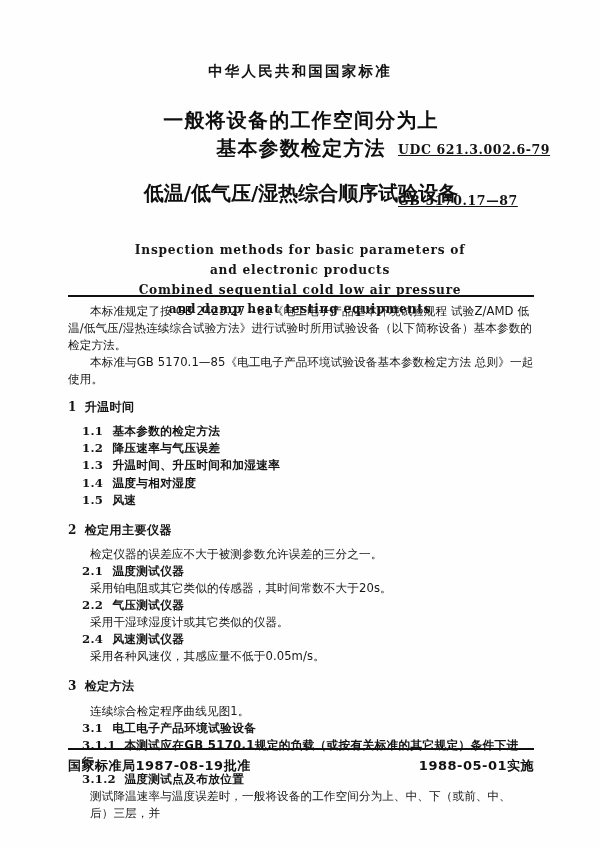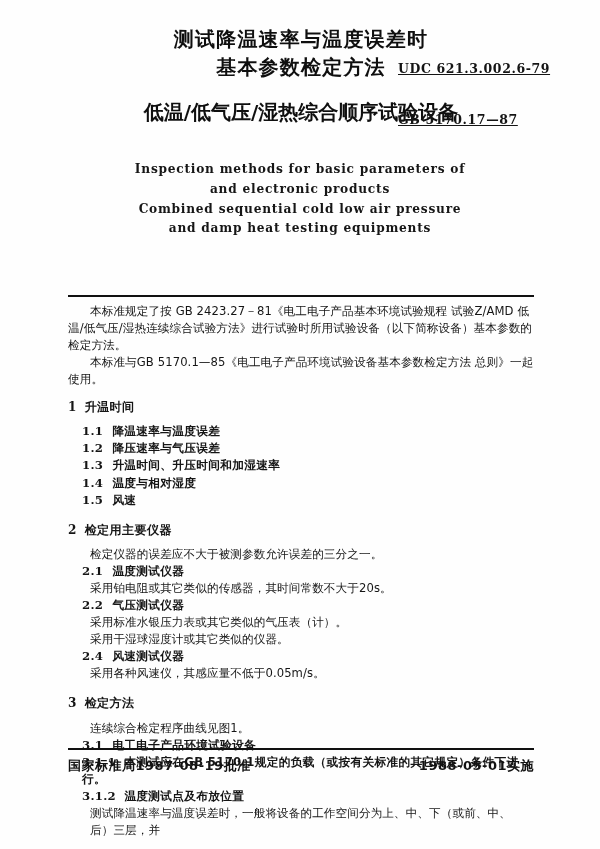--- a/index.html
+++ b/index.html
@@ -169,25 +169,26 @@
     color: #121212;
   }
 </style>
 </head>
 <body>
 
 <div class="page">
 
   <div class="header-zone">
 
+    <div class="national-line">中华人民共和国国家标准</div>
 
     <div class="title-wrap">
 
       <div class="main-title">
-        <span class="tline t1">测试降温速率与温度误差时</span>
+        <span class="tline t1">一般将设备的工作空间分为上</span>
         <span class="tline t2">基本参数检定方法</span>
         <span class="tline t3">低温/低气压/湿热综合顺序试验设备</span>
       </div>
 
       <div class="code-col">
         <div class="code-line udc">UDC 621.3.002.6-79</div>
         <div class="code-line gb">GB 5170.17—87</div>
       </div>
 
     </div>
@@ -210,21 +211,21 @@
 
     <div class="gap-m"></div>
 
     <p class="sec-head">
       <span class="num inline-num">1</span>
       <span>升温时间</span>
     </p>
     <div class="gap-s"></div>
     <p class="sub-head">
       <span class="num inline-num">1.1</span>
-      <span>降温速率与温度误差</span>
+      <span>基本参数的检定方法</span>
     </p>
     <p class="sub-head">
       <span class="num inline-num">1.2</span>
       <span>降压速率与气压误差</span>
     </p>
     <p class="sub-head">
       <span class="num inline-num">1.3</span>
       <span>升温时间、升压时间和加湿速率</span>
     </p>
     <p class="sub-head">
@@ -246,21 +247,20 @@
     <p class="txt">检定仪器的误差应不大于被测参数允许误差的三分之一。</p>
     <p class="sub-head">
       <span class="num inline-num">2.1</span>
       <span>温度测试仪器</span>
     </p>
     <p class="txt">采用铂电阻或其它类似的传感器，其时间常数不大于20s。</p>
     <p class="sub-head">
       <span class="num inline-num">2.2</span>
       <span>气压测试仪器</span>
     </p>
-    <p class="txt">采用标准水银压力表或其它类似的气压表（计）。</p>
     <p class="txt">采用干湿球湿度计或其它类似的仪器。</p>
     <p class="sub-head">
       <span class="num inline-num">2.4</span>
       <span>风速测试仪器</span>
     </p>
     <p class="txt">采用各种风速仪，其感应量不低于0.05m/s。</p>
 
     <div class="gap-l"></div>
 
     <p class="sec-head">

